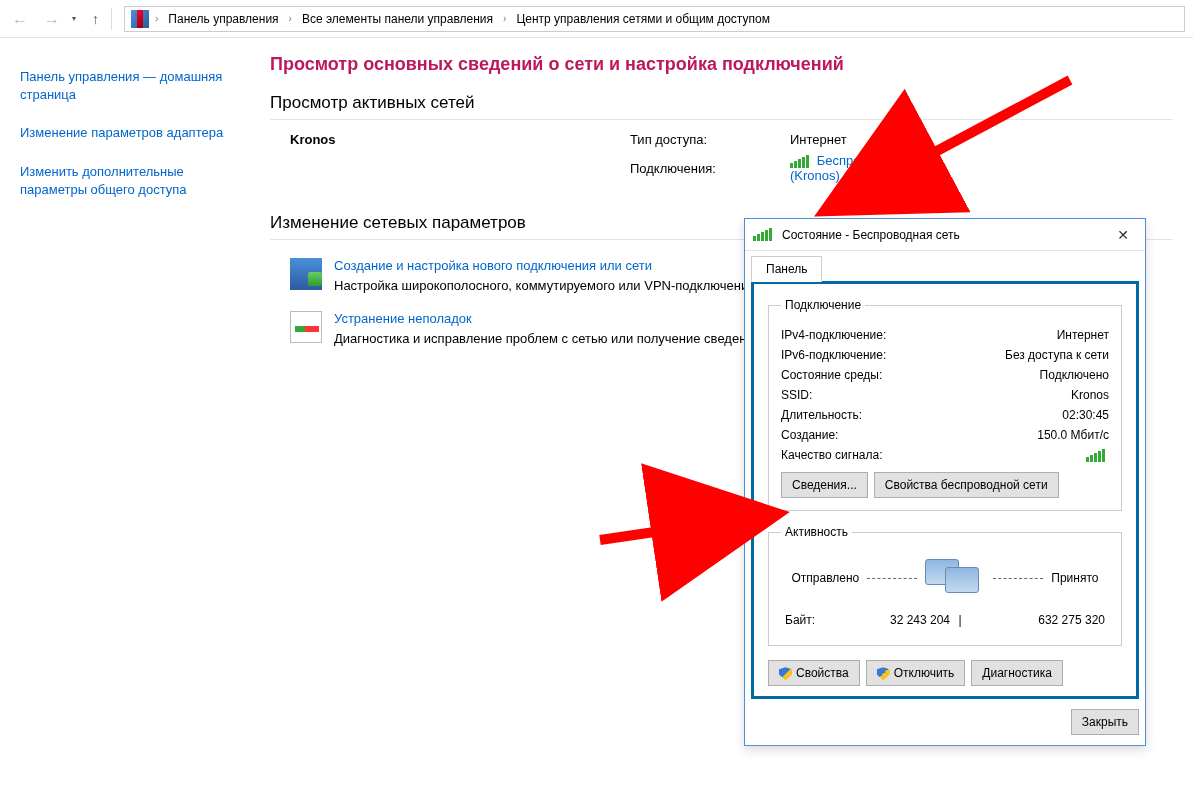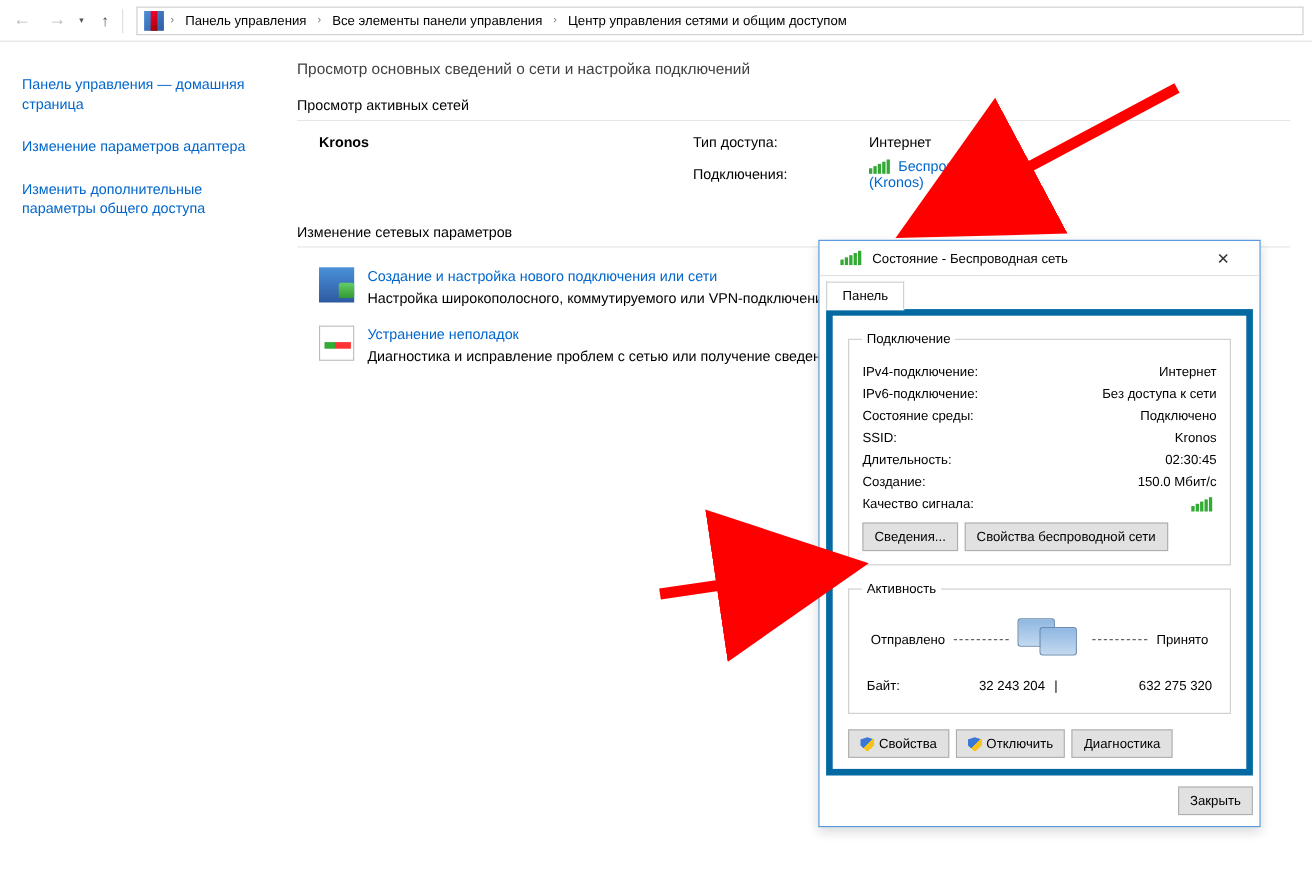--- a/index.html
+++ b/index.html
@@ -68,27 +68,27 @@
     line-height: 1.4;
     font-size: 13px;
     cursor: pointer;
   }
   .content {
     flex: 1;
     padding: 16px 20px;
     position: relative;
   }
   h1.page-title {
-    color: #404040;
-    font-weight: 400;
-    font-size: 14px;
+    color: #be185d;
+    font-weight: 700;
+    font-size: 18px;
     margin: 0 0 18px 0;
   }
   .section-label {
-    font-size: 13px;
+    font-size: 17px;
     margin: 6px 0;
   }
   .divider {
     border-bottom: 1px solid #e5e5e5;
     margin: 4px 0 12px 0;
   }
   .netrow {
     display: flex;
     padding: 0 20px 18px 20px;
   }
@@ -120,33 +120,33 @@
   
   .dialog {
     position: absolute;
     left: 744px; top: 218px;
     width: 402px;
     background: #fff;
     border: 1px solid #4a90d9;
     box-shadow: 0 4px 10px rgba(0,0,0,.15);
   }
   .dialog .titlebar{
-    height: 32px; display:flex; align-items:center; padding:0 19px;
+    height: 32px; display:flex; align-items:center; padding:0 8px;
     border-bottom:1px solid #e1e1e1;
   }
   .dialog .titlebar .ttl{ flex:1; font-size:12px; display:flex; align-items:center; gap:6px;}
   .dialog .titlebar .close{ width:28px;height:24px;display:flex;align-items:center;justify-content:center;cursor:pointer;font-size:14px;color:#333;}
   .tabhost{ padding: 4px 6px 0 6px;}
   .tab{
     display:inline-block; padding:5px 14px; border:1px solid #ccc;
     border-bottom:1px solid #fff; background:#fff; font-size:12px;
     position:relative; top:1px; cursor:pointer;
   }
   .tabbody{
-    border:6px solid #0369a1; padding:14px 14px 10px 14px; margin:0 6px;
+    border:3px solid #0369a1; padding:14px 14px 10px 14px; margin:0 6px;
   }
   fieldset{
     border:1px solid #ccc; border-radius:0; padding:10px 12px 12px 12px; margin:0 0 14px 0;
   }
   legend{ font-size:12px; padding:0 4px; }
   .kv{ display:flex; justify-content:space-between; font-size:12px; margin:6px 0;}
   .btnrow{ display:flex; gap:6px; margin-top:10px;}
   .wbtn{
     background:#e1e1e1; border:1px solid #adadad; padding:5px 10px;
     font-size:12px; cursor:pointer; font-family:inherit;

